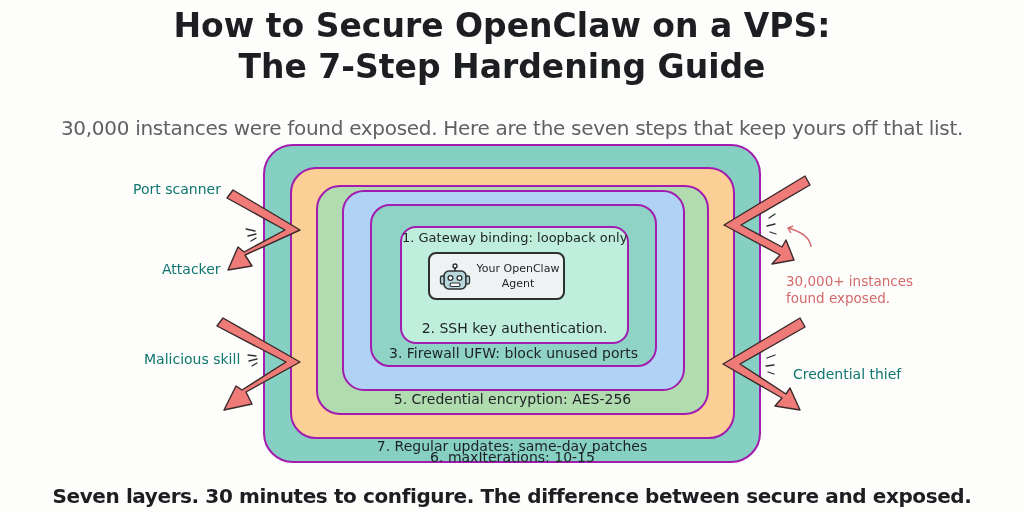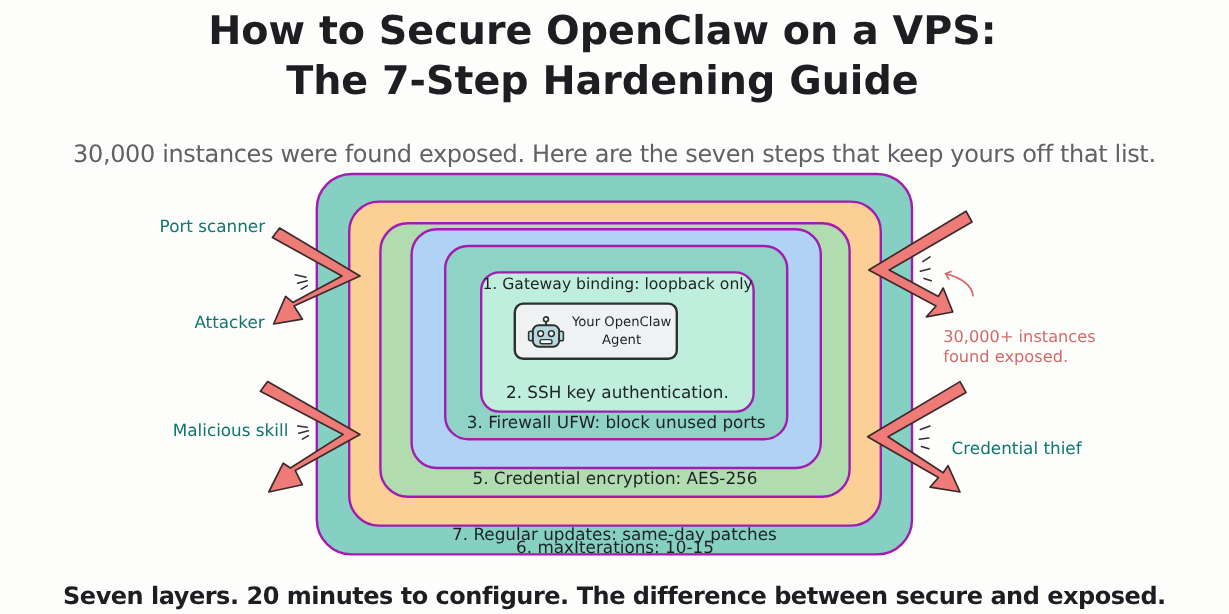--- a/index.html
+++ b/index.html
@@ -101,13 +101,13 @@
 
 <div class="side" style="left:133px; top:181px;">Port scanner</div>
 <div class="side" style="left:162px; top:261px;">Attacker</div>
 <div class="side" style="left:144px; top:351px;">Malicious skill</div>
 <div class="side" style="left:793px; top:366px;">Credential thief</div>
 <div class="side warn" style="left:786px; top:261px; width:120px;">
   <div>30,000+ instances</div>
   <div>found exposed.</div>
 </div>
 
-<div class="footer">Seven layers. 20 minutes to configure. The difference between secure and exposed.</div>
+<div class="footer">Seven layers. 30 minutes to configure. The difference between secure and exposed.</div>
 
 </body></html>

